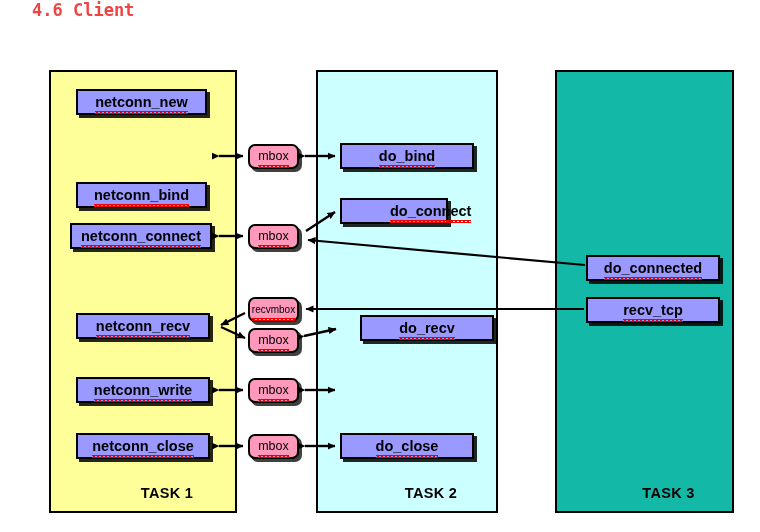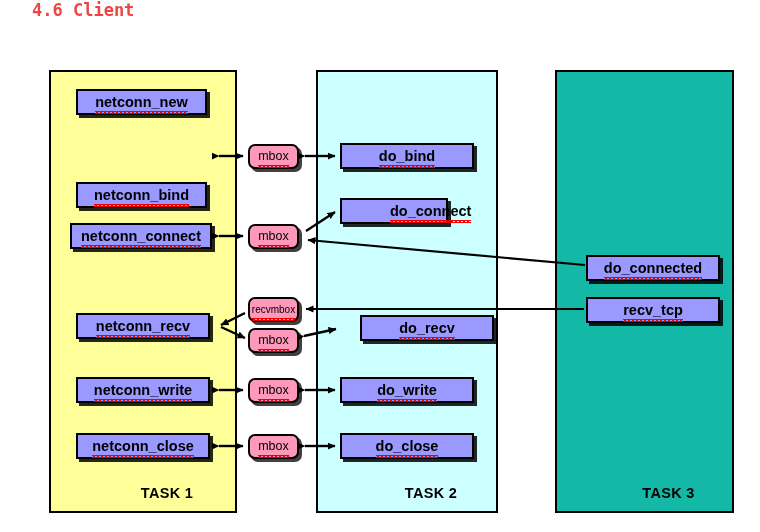--- a/index.html
+++ b/index.html
@@ -212,23 +212,20 @@
 
   <div class="fbox" style="left:340px; top:143px; width:134px;">
     <span class="lbl squiggle">do_bind</span>
   </div>
   <div class="fbox" style="left:340px; top:198px; width:108px;padding-left:48px;">
     <span class="lbl squiggle">do_connect</span>
   </div>
   <div class="fbox" style="left:332px; top:315px; width:134px;margin-left:28px;">
     <span class="lbl squiggle">do_recv</span>
   </div>
-  <div class="fbox" style="left:340px; top:377px; width:134px;">
-    <span class="lbl squiggle">do_write</span>
-  </div>
   <div class="fbox" style="left:340px; top:433px; width:134px;">
     <span class="lbl squiggle">do_close</span>
   </div>
 
   <div class="fbox" style="left:586px; top:255px; width:134px;">
     <span class="lbl squiggle">do_connected</span>
   </div>
   <div class="fbox" style="left:586px; top:297px; width:134px;">
     <span class="lbl squiggle">recv_tcp</span>
   </div>

